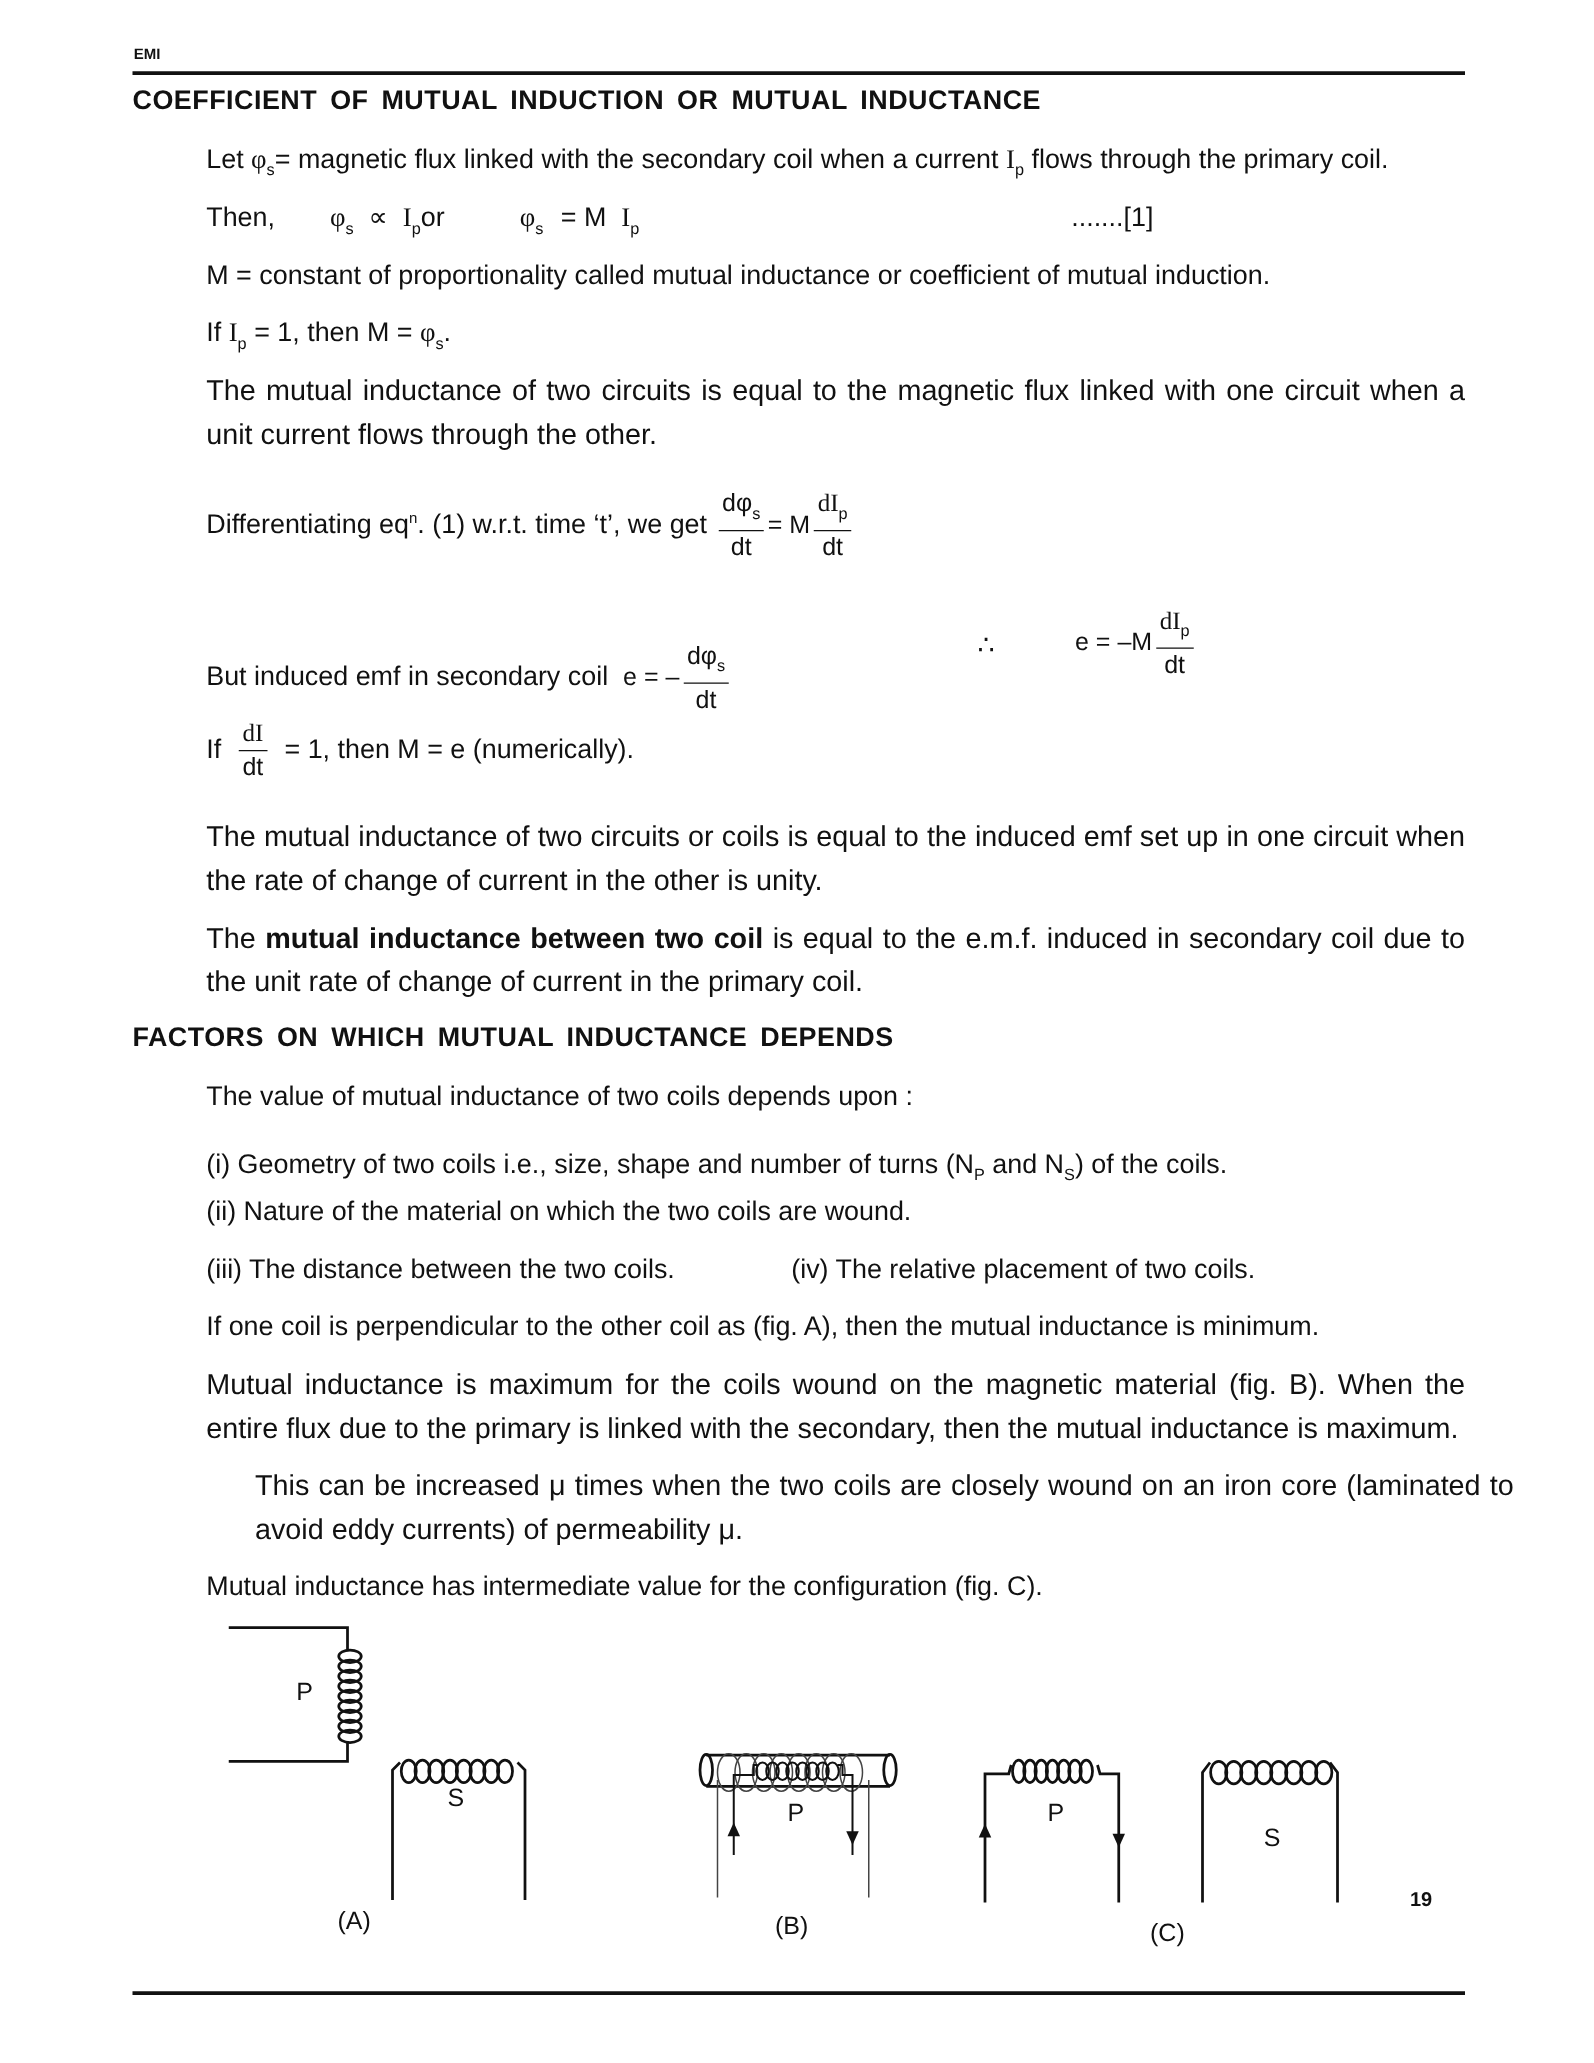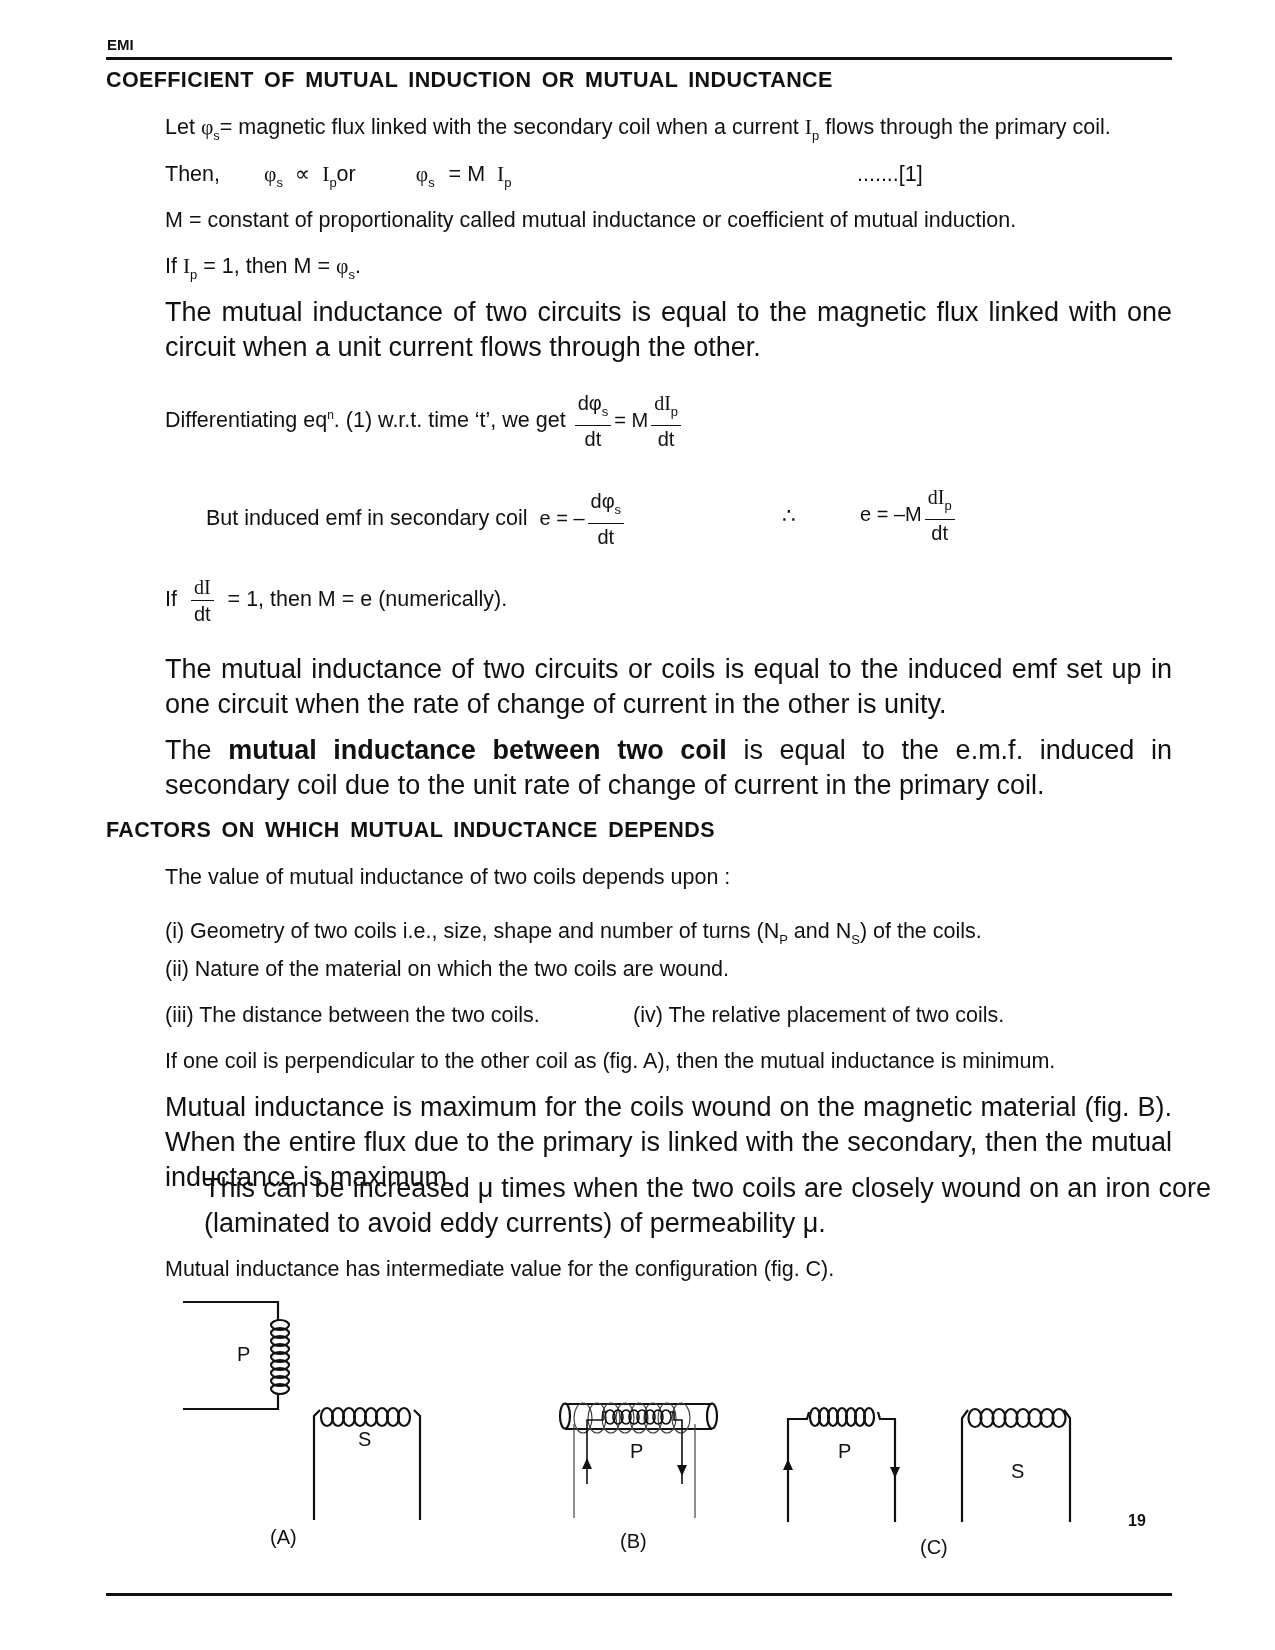--- a/index.html
+++ b/index.html
@@ -1,23 +1,23 @@
 <!DOCTYPE html>
 <html><head>
 <meta charset="utf-8">
 <style>
   html, body { margin:0; padding:0; background:#ffffff; }
   body { width:1275px; height:1650px; position:relative; overflow:hidden;
          font-family:"Liberation Sans", sans-serif; color:#111; }
   .abs { position:absolute; white-space:nowrap; }
-  .hdr { left:107px; top:36px; font-size:15px; font-weight:bold; }
+  .hdr { left:107px; top:36px; font-size:12px; font-weight:bold; }
   .rule { position:absolute; left:106px; width:1066px; background:#111; }
   .h1 { left:106px; font-size:21.5px; font-weight:bold; letter-spacing:0.4px; word-spacing:4px; }
   .p { left:165px; font-size:21.5px; line-height:34px; }
-  .para { position:absolute; left:165px; width:1007px; font-size:27px; line-height:35px; text-align:justify; }
+  .para { position:absolute; left:165px; width:1007px; font-size:23px; line-height:35px; text-align:justify; }
   .serif { font-family:"Liberation Serif", serif; }
   sub { font-size:13px; vertical-align:-6px; }
   sup { font-size:12px; }
   .frac { display:inline-flex; flex-direction:column; align-items:center; vertical-align:middle; margin:0 3px; font-size:20px; line-height:26px; }
   .frac .num { border-bottom:1.5px solid #111; padding:0 3px; }
   .frac .den { padding:0 3px;text-align:center; }
   .eqsm { font-size:20px; }
   .figlabel { font-size:20px; }
   svg { position:absolute; left:0; top:0; }
 </style>
@@ -58,21 +58,21 @@
   <span>Differentiating eq</span><sup>n</sup><span>. (1) w.r.t. time ‘t’, we get</span>
   <span class="frac">
     <span class="num"><span>dφ</span><sub>s</sub></span>
     <span class="den">dt</span>
   </span><span class="eqsm">= M</span><span class="frac">
     <span class="num"><span class="serif">dI</span><sub>p</sub></span>
     <span class="den">dt</span>
   </span>
 </div>
 
-<div class="abs p" style="top:488px;margin-left:41px;">
+<div class="abs p" style="top:512px;">
   <span>But induced emf in secondary coil</span>
   <span class="eqsm" style="margin-left:6px;">e = –</span><span class="frac">
     <span class="num"><span>dφ</span><sub>s</sub></span>
     <span class="den">dt</span>
   </span>
 </div>
 <div class="abs p" style="left:782px;top:499px;">∴</div>
 <div class="abs p" style="left:860px;top:484px;">
   <span class="eqsm">e = –M</span><span class="frac">
     <span class="num"><span class="serif">dI</span><sub>p</sub></span>

